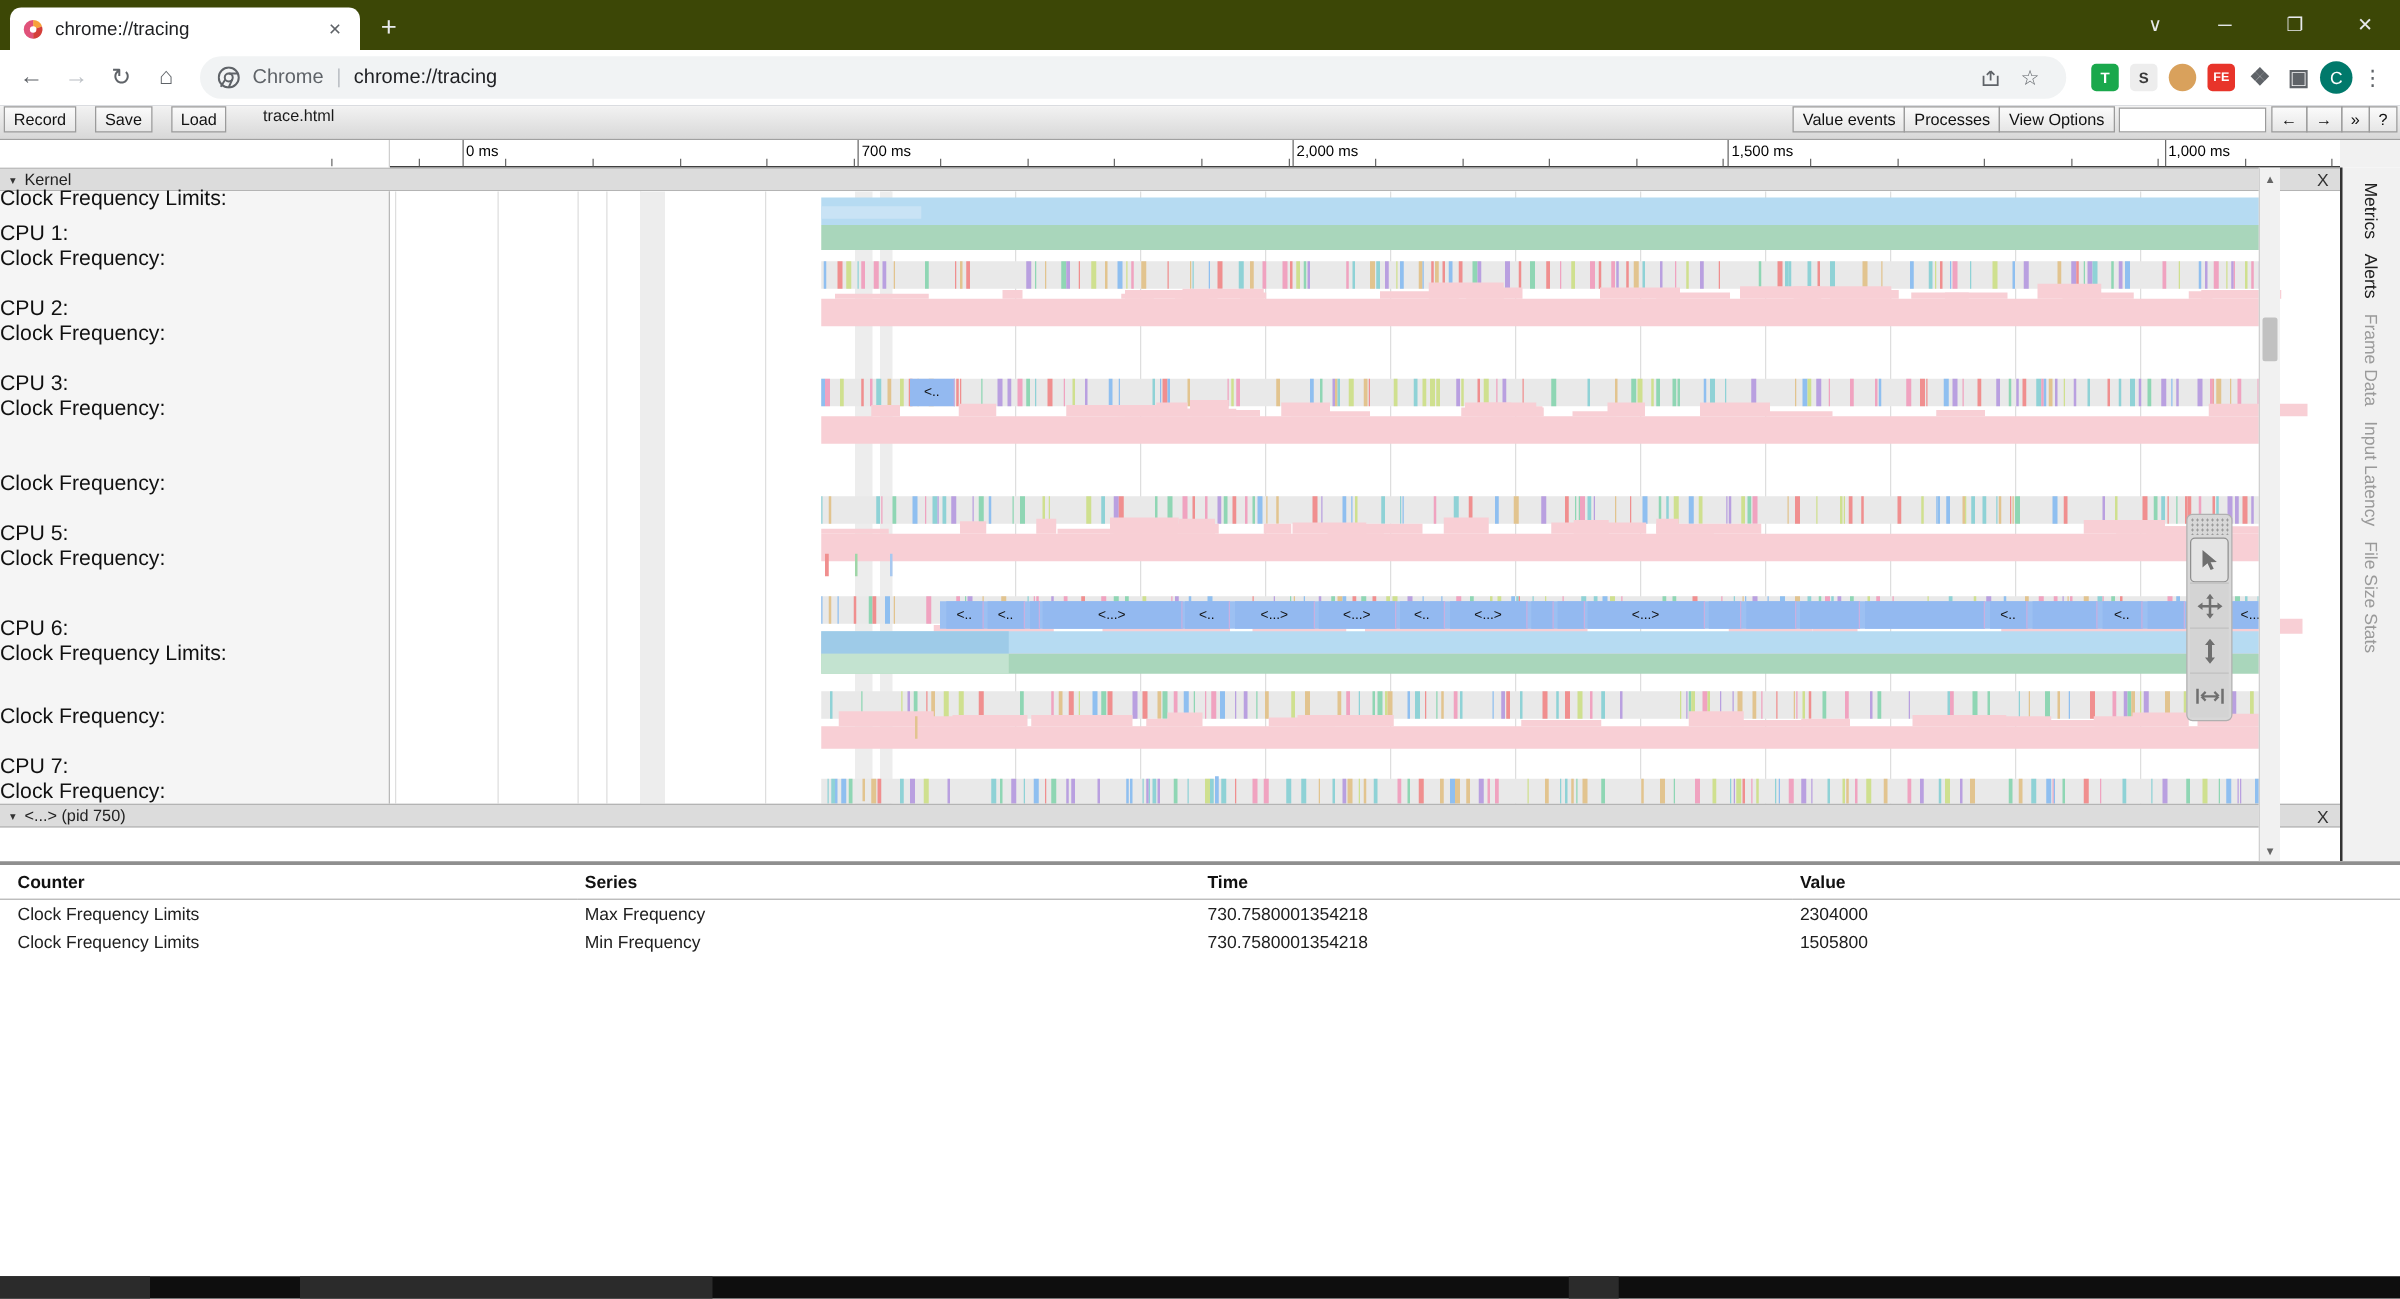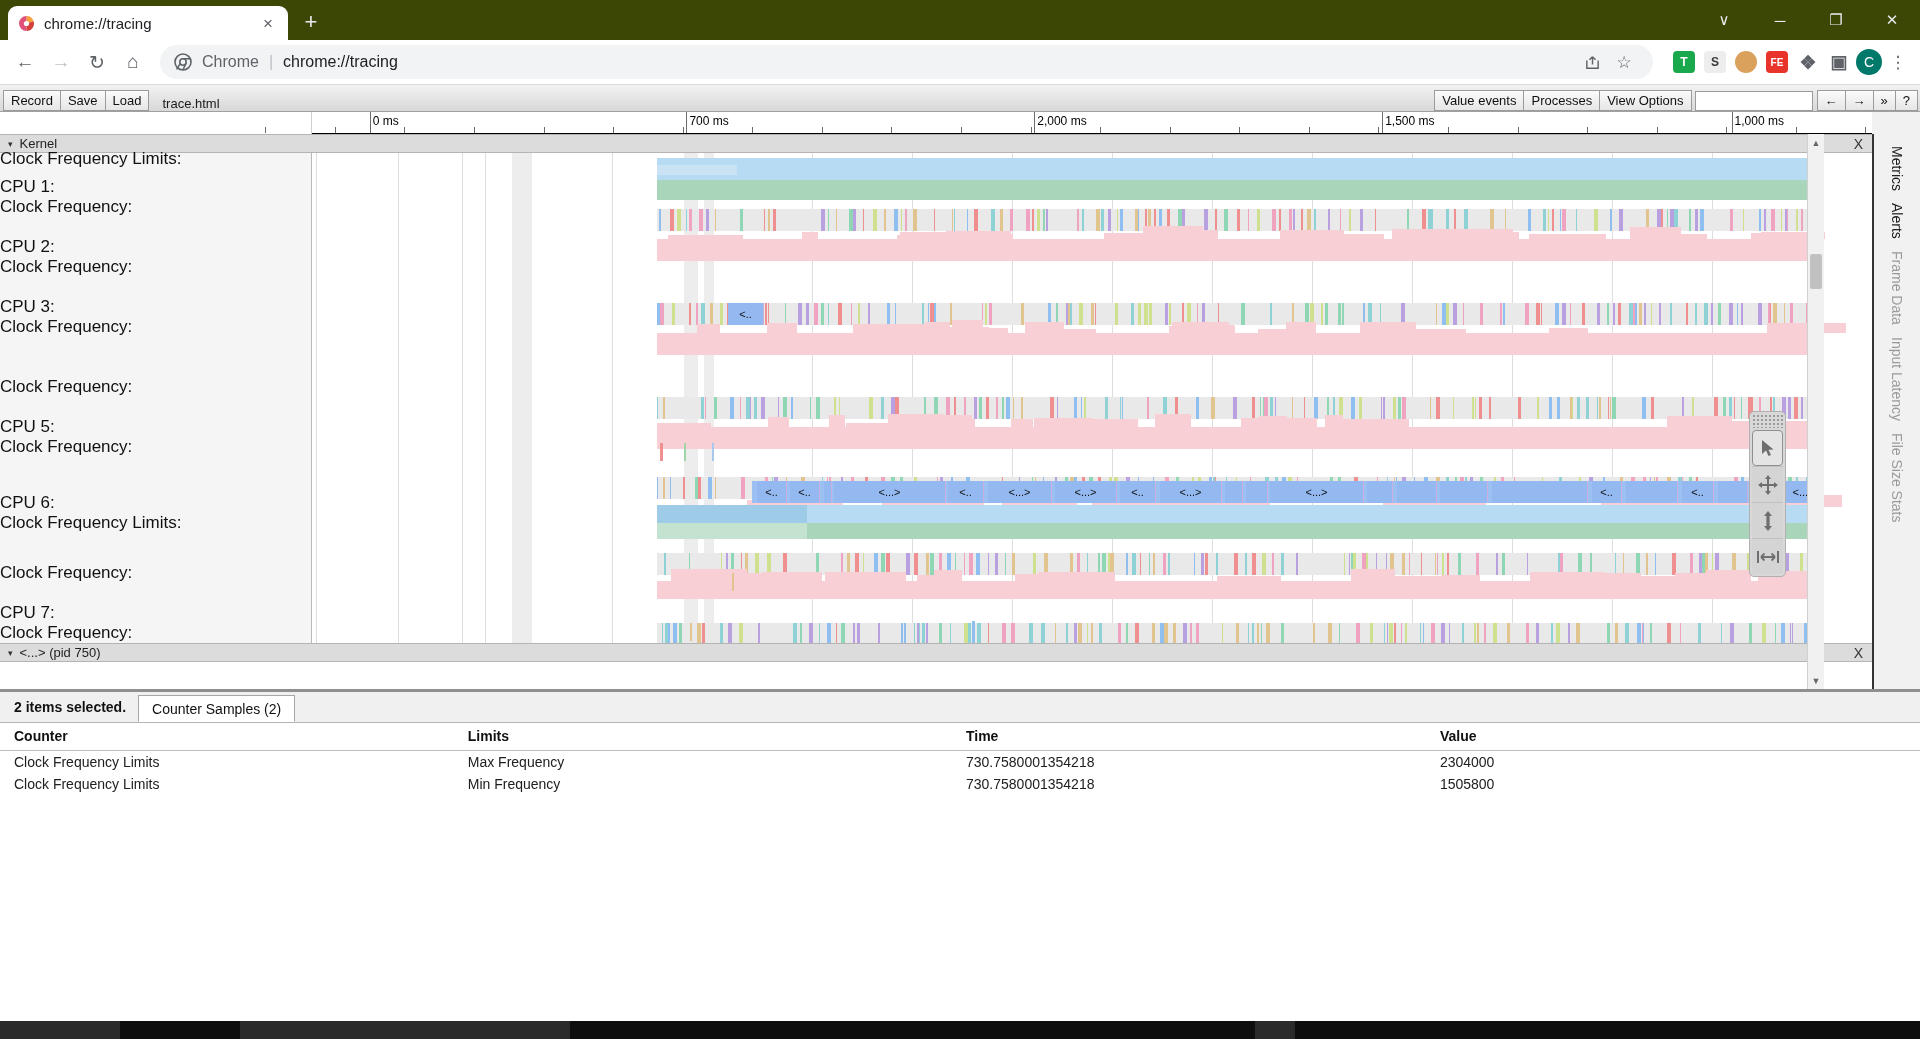--- a/index.html
+++ b/index.html
@@ -78,21 +78,21 @@
     width: 26px; height: 26px; border-radius: 50%; background: #00796b;
     color: #fff; font-size: 14px; display: flex; align-items: center;
     justify-content: center; margin-left: 4px;
   }
   #kebab { width: 28px; color:#5f6368; font-size:17px; text-align:center; }
 
   
   #tracing-toolbar {
     height: 27px; background: linear-gradient(#f2f2f2, #d8d8d8);
     border-bottom: 1px solid #a0a0a0;
-    display: flex; align-items: flex-end; padding: 0 3px; gap: 0px;
+    display: flex; align-items: flex-start; padding: 0 3px; gap: 16px;
     font-size: 13px;
   }
   .tb-btn {
     height: 21px; padding: 0 7px; background: linear-gradient(#fbfbfb,#e6e6e6);
     border: 1px solid #9b9b9b; color: #111; font-size: 13px;
     display: flex; align-items: center; line-height: 1;
     margin-right: -1px;
   }
   #trace-filename { margin-left: 14px; font-size: 13px; color: #1a1a1a; }
   #tb-right { margin-left: auto; display: flex; align-items: center; }
@@ -1254,29 +1254,25 @@
     <div id="side-tabs">
       <div class="side-tab">Metrics</div>
       <div class="side-tab">Alerts</div>
       <div class="side-tab dim">Frame Data</div>
       <div class="side-tab dim">Input Latency</div>
       <div class="side-tab dim">File Size Stats</div>
     </div>
   </div>
 
   <div id="analysis-pane">
-    <div id="analysis-tabs">
-      <span id="sel-count">2 items selected.</span>
-      <span class="an-tab">Counter Samples (2)</span>
-    </div>
     <table id="counter-table">
       <thead>
         <tr>
           <th class="col-counter">Counter</th>
-          <th class="col-series">Limits</th>
+          <th class="col-series">Series</th>
           <th class="col-time">Time</th>
           <th class="col-value">Value</th>
         </tr>
       </thead>
       <tbody>
         <tr>
           <td class="col-counter">Clock Frequency Limits</td>
           <td class="col-series">Max Frequency</td>
           <td class="col-time">730.7580001354218</td>
           <td class="col-value">2304000</td>

